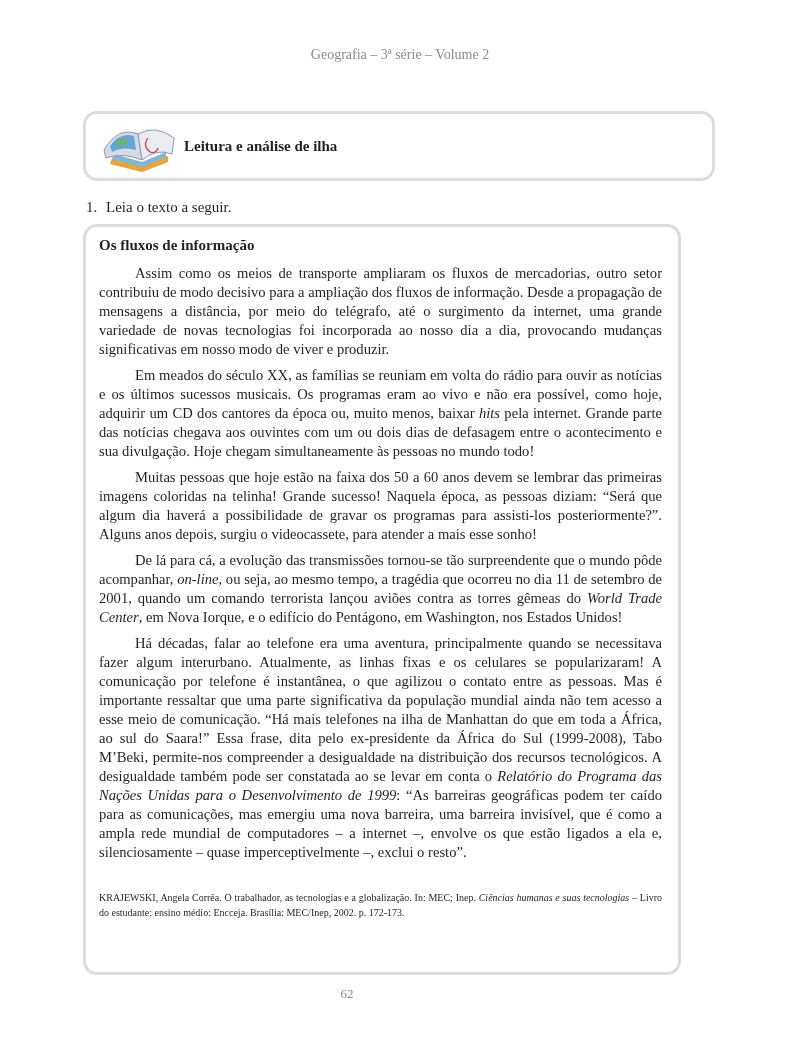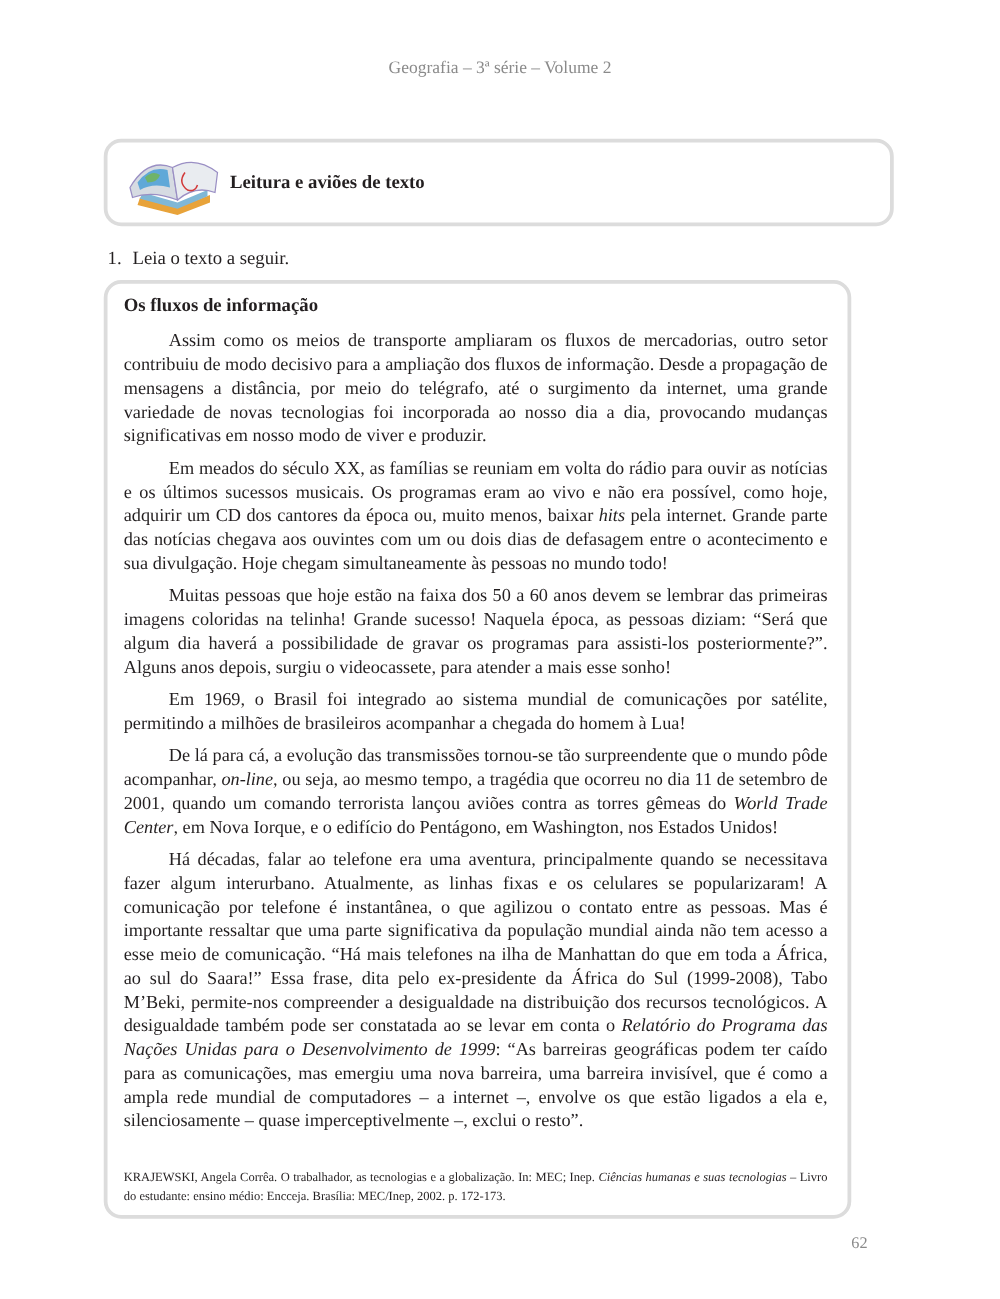--- a/index.html
+++ b/index.html
@@ -16,53 +16,52 @@
   .text-box { position: absolute; left: 83px; top: 224px; width: 598px; height: 751px;
          border: 3px solid #dcdcdc; border-radius: 14px; box-sizing: border-box;
          padding: 8px 16px 0 13px; }
   .text-title { font-size: 15px; font-weight: bold; margin: 2px 0 10px 0; }
   .para { font-size: 14.6px; line-height: 19px; text-align: justify; text-indent: 36px;
           margin: 0 0 7px 0; }
   .para i { }
   .ref-label { font-size: 10.5px; font-weight: bold; margin-top: 4px; }
   .ref-text { font-size: 10px; line-height: 15px; text-align: justify; margin-top: 28px; }
   .credit { font-size: 10.5px; text-align: right; margin-top: 10px; }
-  .page-num { position: absolute; top: 986px; left: 0; width: 694px; text-align: right;
+  .page-num { position: absolute; top: 986px; left: 0; width: 694px; text-align: center;
          font-size: 13px; color: #8a8a8a; }
 </style>
 </head>
 <body>
 
 <div class="running-head">Geografia – 3ª série – Volume 2</div>
 
 <div class="section-box">
   <span class="book-icon">
     <svg width="80" height="54" viewBox="0 0 80 54">
       <path d="M14 38 L44 46 L70 36 L70 42 L44 52 L12 44 Z" fill="#e8a33a"></path>
       <path d="M16 34 L44 42 L68 32 L68 37 L44 47 L14 39 Z" fill="#7fb7d6"></path>
       <path d="M6 30 Q20 6 40 14 L44 40 Q24 32 8 38 Z" fill="#d6dbe2" stroke="#9a8fc4" stroke-width="1"></path>
       <path d="M12 26 Q22 12 36 16 L38 30 Q24 26 14 32 Z" fill="#5fa8d8"></path>
       <path d="M18 22 q6 -6 12 -2 q-2 6 -10 6 z" fill="#6fb36a"></path>
       <path d="M40 14 Q58 4 76 18 L74 34 Q58 28 44 40 Z" fill="#e9ecf0" stroke="#9a8fc4" stroke-width="1"></path>
       <path d="M50 18 q-6 8 2 14 q6 2 8 -4" fill="none" stroke="#d23b3b" stroke-width="1.2"></path>
     </svg>
   </span>
-  <span class="section-title">Leitura e aviões de texto</span>
+  <span class="section-title">Leitura e análise de ilha</span>
 </div>
 
 <div class="question">
   <span class="num">1.</span><span>Leia o texto a seguir.</span>
 </div>
 
 <div class="text-box">
   <div class="text-title">Os fluxos de informação</div>
 
   <p class="para"><span>Assim como os meios de transporte ampliaram os fluxos de mercadorias, outro setor contribuiu de modo decisivo para a ampliação dos fluxos de informação. Desde a propagação de mensagens a distância, por meio do telégrafo, até o surgimento da internet, uma grande variedade de novas tecnologias foi incorporada ao nosso dia a dia, provocando mudanças significativas em nosso modo de viver e produzir.</span></p>
   <p class="para"><span>Em meados do século XX, as famílias se reuniam em volta do rádio para ouvir as notícias e os últimos sucessos musicais. Os programas eram ao vivo e não era possível, como hoje, adquirir um CD dos cantores da época ou, muito menos, baixar </span><i>hits</i><span> pela internet. Grande parte das notícias chegava aos ouvintes com um ou dois dias de defasagem entre o acontecimento e sua divulgação. Hoje chegam simultaneamente às pessoas no mundo todo!</span></p>
   <p class="para"><span>Muitas pessoas que hoje estão na faixa dos 50 a 60 anos devem se lembrar das primeiras imagens coloridas na telinha! Grande sucesso! Naquela época, as pessoas diziam: “Será que algum dia haverá a possibilidade de gravar os programas para assisti-los posteriormente?”. Alguns anos depois, surgiu o videocassete, para atender a mais esse sonho!</span></p>
-  <p class="para"><span>Em 1969, o Brasil foi integrado ao sistema mundial de comunicações por satélite, permitindo a milhões de brasileiros acompanhar a chegada do homem à Lua!</span></p>
   <p class="para"><span>De lá para cá, a evolução das transmissões tornou-se tão surpreendente que o mundo pôde acompanhar, </span><i>on-line</i><span>, ou seja, ao mesmo tempo, a tragédia que ocorreu no dia 11 de setembro de 2001, quando um comando terrorista lançou aviões contra as torres gêmeas do </span><i>World Trade Center</i><span>, em Nova Iorque, e o edifício do Pentágono, em Washington, nos Estados Unidos!</span></p>
   <p class="para"><span>Há décadas, falar ao telefone era uma aventura, principalmente quando se necessitava fazer algum interurbano. Atualmente, as linhas fixas e os celulares se popularizaram! A comunicação por telefone é instantânea, o que agilizou o contato entre as pessoas. Mas é importante ressaltar que uma parte significativa da população mundial ainda não tem acesso a esse meio de comunicação. “Há mais telefones na ilha de Manhattan do que em toda a África, ao sul do Saara!” Essa frase, dita pelo ex-presidente da África do Sul (1999-2008), Tabo M’Beki, permite-nos compreender a desigualdade na distribuição dos recursos tecnológicos. A desigualdade também pode ser constatada ao se levar em conta o </span><i>Relatório do Programa das Nações Unidas para o Desenvolvimento de 1999</i><span>: “As barreiras geográficas podem ter caído para as comunicações, mas emergiu uma nova barreira, uma barreira invisível, que é como a ampla rede mundial de computadores – a internet –, envolve os que estão ligados a ela e, silenciosamente – quase imperceptivelmente –, exclui o resto”.</span></p>
 
   <div class="ref-text"><span>KRAJEWSKI, Angela Corrêa. O trabalhador, as tecnologias e a globalização. In: MEC; Inep. </span><i>Ciências humanas e suas tecnologias</i><span> – Livro do estudante: ensino médio: Encceja. Brasília: MEC/Inep, 2002. p. 172-173.</span></div>
 </div>
 
 <div class="page-num">62</div>
 
 </body></html>

